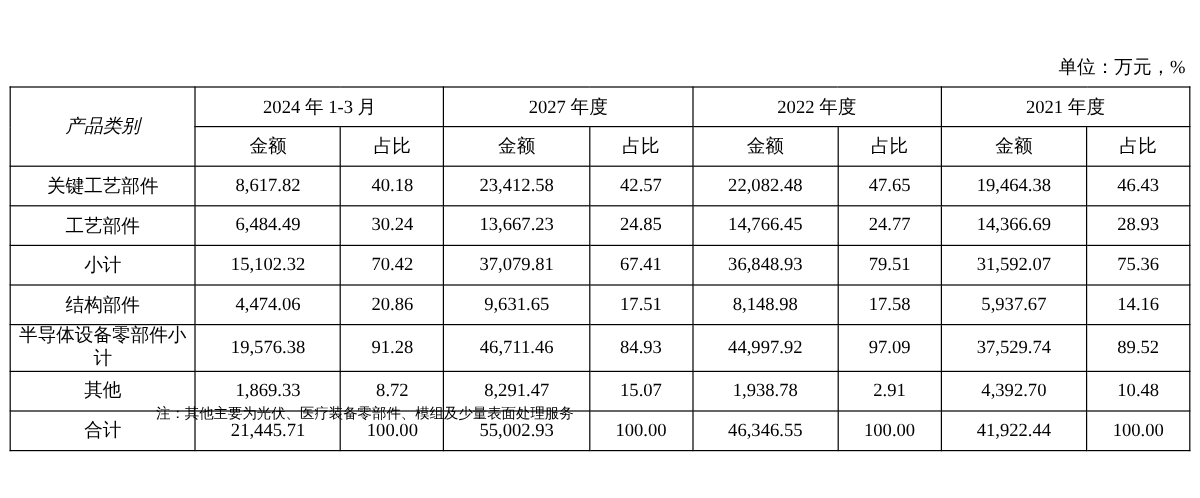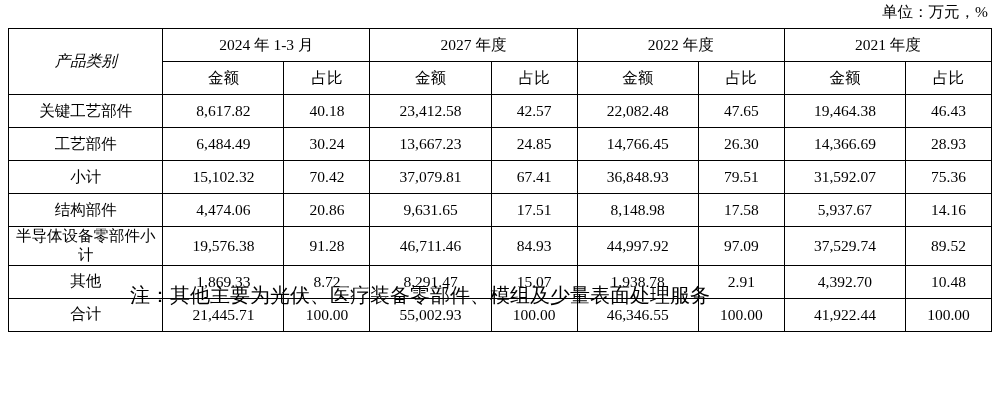--- a/index.html
+++ b/index.html
@@ -13,20 +13,21 @@
     font-family: "Liberation Serif", serif;
     color: #000000;
     position: relative;
     overflow: hidden;
   }
   .page {
     width: 1000px;
     height: 313px;
     position: relative;
     box-sizing: border-box;
+    margin-top: 44px;
   }
   .unit-line {
     position: absolute;
     top: 2px;
     right: 12px;
     font-size: 15.5px;
     white-space: nowrap;
   }
   table.data {
     position: absolute;
@@ -73,21 +74,21 @@
   td.num {
     text-align: center;
   }
   .two-line {
     line-height: 1.22;
   }
   .note-line {
     position: absolute;
     left: 130px;
     bottom: 4px;
-    font-size: 20px;
+    font-size: 12px;
     white-space: nowrap;
     font-family: Liberation Mono, monospace;
   }
   .amt-col { width: 110px; }
   .pct-col { width: 78px; }
   .cat-col { width: 140px; }
 </style>
 </head>
 <body>
 
@@ -138,21 +139,21 @@
         <td class="num">19,464.38</td>
         <td class="num">46.43</td>
       </tr>
       <tr>
         <td class="rowlabel">工艺部件</td>
         <td class="num">6,484.49</td>
         <td class="num">30.24</td>
         <td class="num">13,667.23</td>
         <td class="num">24.85</td>
         <td class="num">14,766.45</td>
-        <td class="num">26.30</td>
+        <td class="num">24.77</td>
         <td class="num">14,366.69</td>
         <td class="num">28.93</td>
       </tr>
       <tr class="bold">
         <td class="rowlabel-center">小计</td>
         <td class="num">15,102.32</td>
         <td class="num">70.42</td>
         <td class="num">37,079.81</td>
         <td class="num">67.41</td>
         <td class="num">36,848.93</td>

